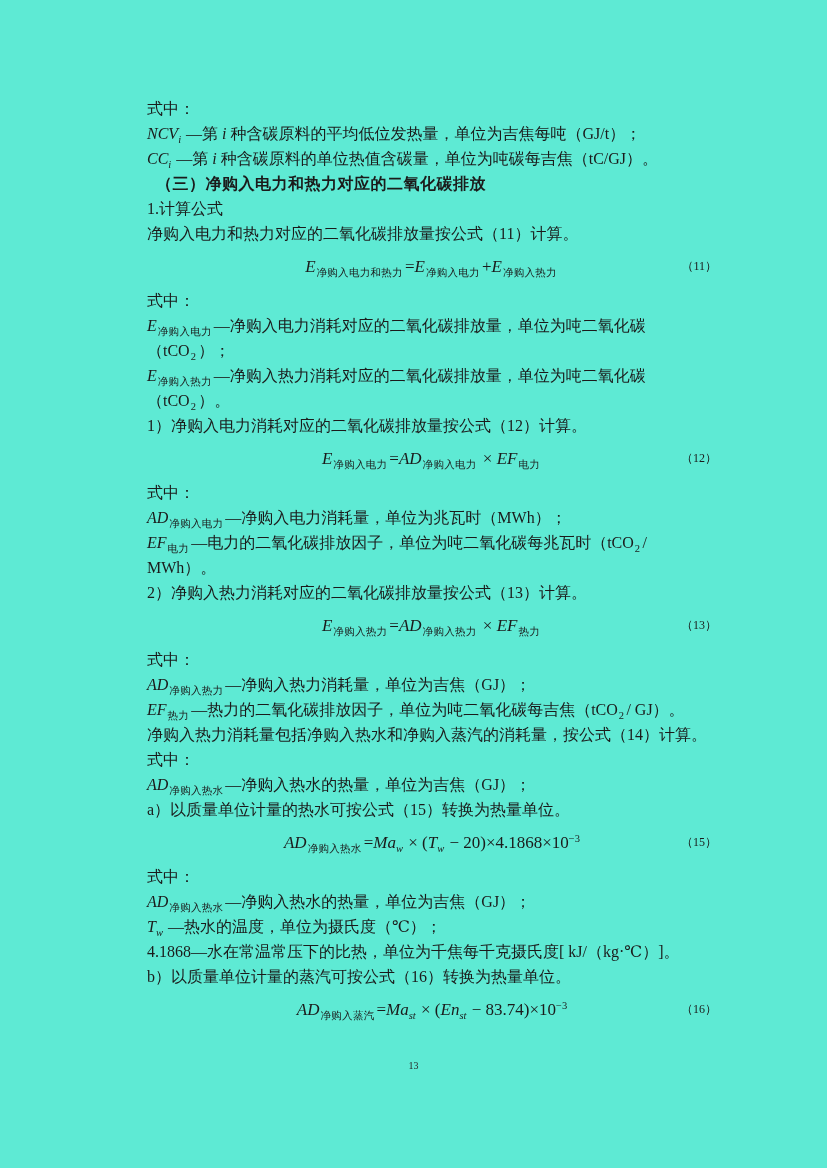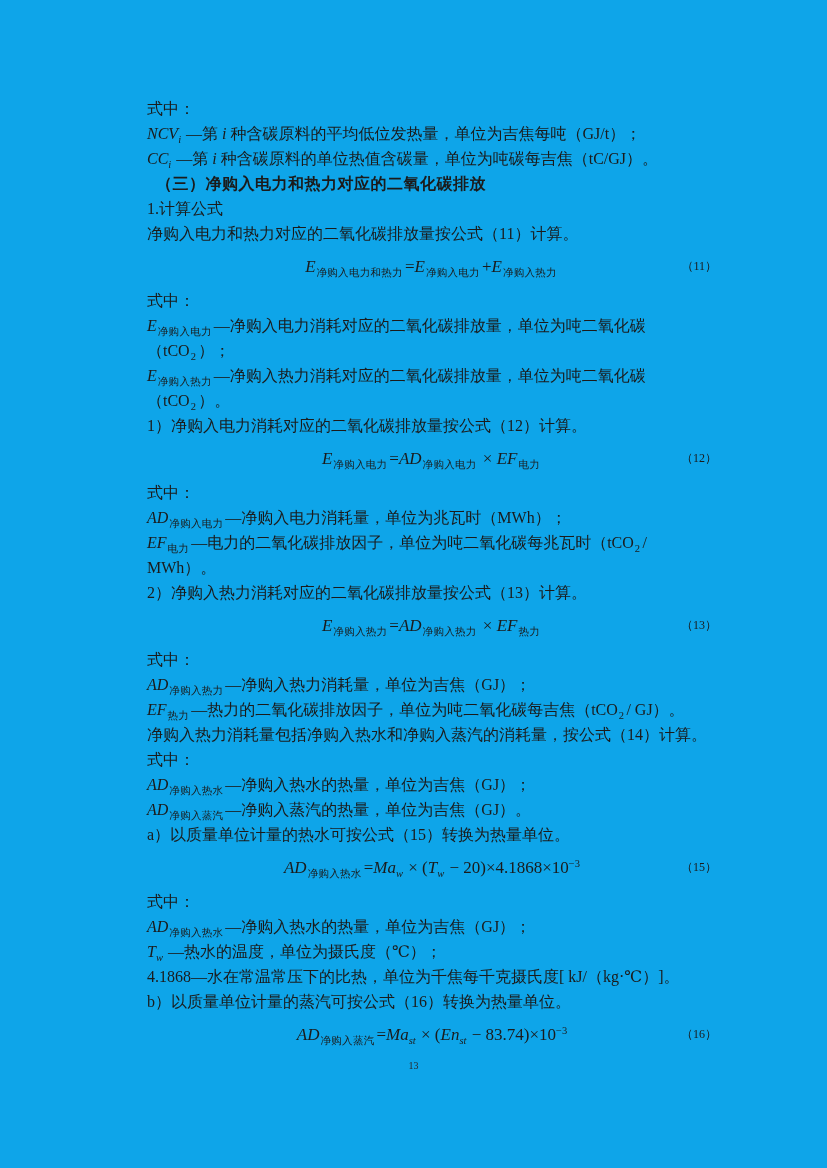--- a/index.html
+++ b/index.html
@@ -1,20 +1,20 @@
 <!DOCTYPE html>
 <html lang="zh"><head>
 <meta charset="utf-8">
 <style>
   html,body{margin:0;padding:0;background:#e8e8e8;}
   .page{
     position:relative;
     width:827px;height:1168px;
     margin:0 auto;
-    background:#0ea5e9;
+    background:#5eead4;
     font-family:"Liberation Serif","DejaVu Serif",serif;
     color:#1b1b1b;
     overflow:hidden;
   }
   .content{
     position:absolute;
     left:147px;top:96px;
     width:570px;
     font-size:16px;
     line-height:25px;
@@ -91,21 +91,20 @@
         <span class="f-side"></span>
         <span class="f-body"><em>E</em><sub class="cn-sub">净购入热力</sub><span>=</span><em>AD</em><sub class="cn-sub">净购入热力</sub><span> × </span><em>EF</em><sub class="cn-sub">热力</sub></span>
         <span class="f-side f-numwrap"><span class="f-num">（13）</span></span>
       </div>
       <div class="block para"><span class="p-body"><span>式中：</span></span></div>
       <div class="block para"><span class="p-body"><em>AD</em><sub class="cn-sub">净购入热力</sub><span>—净购入热力消耗量，单位为吉焦（GJ）；</span></span></div>
       <div class="block para"><span class="p-body"><em>EF</em><sub class="cn-sub">热力</sub><span>—热力的二氧化碳排放因子，单位为吨二氧化碳每吉焦（tCO</span><sub class="cn-sub">2</sub><span>/ GJ）。</span></span></div>
       <div class="block para"><span class="p-body"><span>净购入热力消耗量包括净购入热水和净购入蒸汽的消耗量，按公式（14）计算。</span></span></div>
       <div class="block para"><span class="p-body"><span>式中：</span></span></div>
       <div class="block para"><span class="p-body"><em>AD</em><sub class="cn-sub">净购入热水</sub><span>—净购入热水的热量，单位为吉焦（GJ）；</span></span></div>
-      <div class="block para"><span class="p-body"><em>AD</em><sub class="cn-sub">净购入蒸汽</sub><span>—净购入蒸汽的热量，单位为吉焦（GJ）。</span></span></div>
       <div class="block para"><span class="p-body"><span>a）以质量单位计量的热水可按公式（15）转换为热量单位。</span></span></div>
       <div class="block formula">
         <span class="f-side"></span>
         <span class="f-body"><em>AD</em><sub class="cn-sub">净购入热水</sub><span>=</span><em>Ma</em><sub class="it-sub">w</sub><span> × (</span><em>T</em><sub class="it-sub">w</sub><span> − 20)×4.1868×10</span><sup>−3</sup></span>
         <span class="f-side f-numwrap"><span class="f-num">（15）</span></span>
       </div>
       <div class="block para"><span class="p-body"><span>式中：</span></span></div>
       <div class="block para"><span class="p-body"><em>AD</em><sub class="cn-sub">净购入热水</sub><span>—净购入热水的热量，单位为吉焦（GJ）；</span></span></div>
       <div class="block para"><span class="p-body"><em>T</em><sub class="it-sub">w</sub><span> —热水的温度，单位为摄氏度（℃）；</span></span></div>
       <div class="block para"><span class="p-body"><span>4.1868—水在常温常压下的比热，单位为千焦每千克摄氏度[ kJ/（kg·℃）]。</span></span></div>

